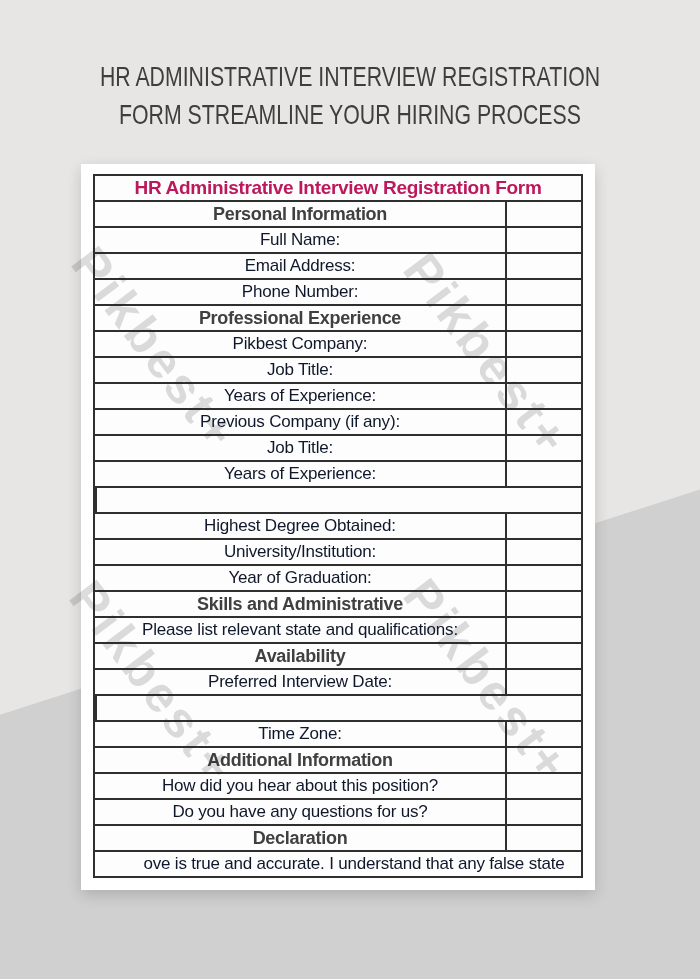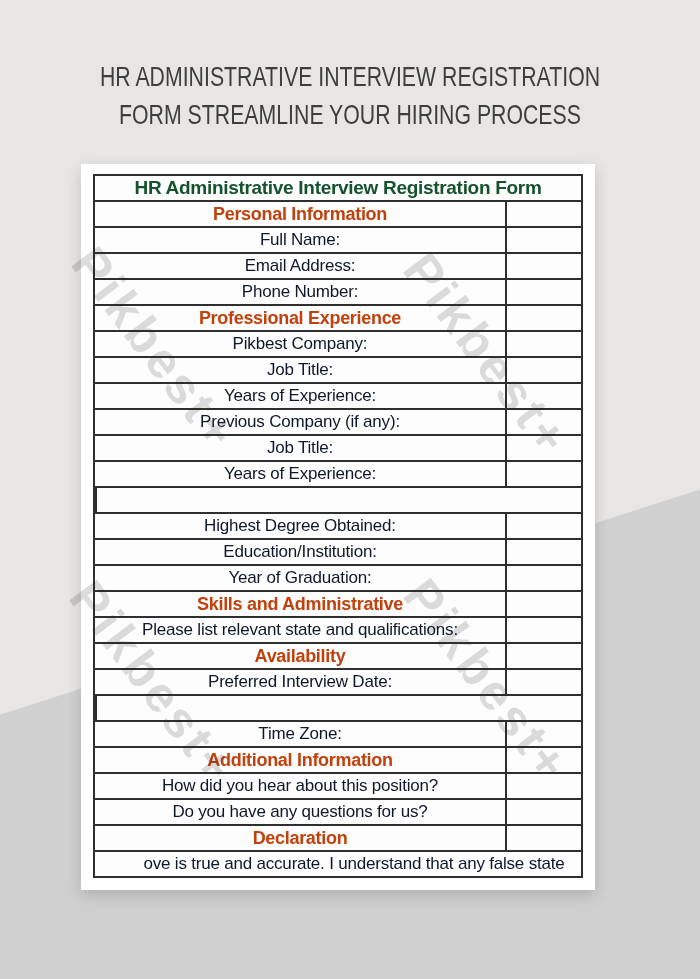--- a/index.html
+++ b/index.html
@@ -45,22 +45,22 @@
     background:#fdfdfd;
   }
   .frow{display:flex;height:24px;border-top:2px solid #2f2f2f;}
   .frow:first-child{border-top:none;}
   .fmain{
     flex:1;display:flex;align-items:center;justify-content:center;
     font-size:17px;color:#0f172a;letter-spacing:-0.2px;
     overflow:hidden;white-space:nowrap;
   }
   .faux{width:74px;border-left:2px solid #2f2f2f;}
-  .row-title .fmain{font-weight:bold;font-size:19px;color:#14532d;letter-spacing:-0.3px;}
-  .row-section .fmain{font-weight:bold;font-size:18px;color:#c2410c;letter-spacing:-0.3px;}
+  .row-title .fmain{font-weight:bold;font-size:19px;color:#be185d;letter-spacing:-0.3px;}
+  .row-section .fmain{font-weight:bold;font-size:18px;color:#404040;letter-spacing:-0.3px;}
   .row-note .fmain{justify-content:center;margin-left:32px;}
 </style>
 </head>
 <body>
 
 <div class="bg-lower"></div>
 
 <div class="page-title">
   <div class="title-line">HR ADMINISTRATIVE INTERVIEW REGISTRATION</div>
   <div class="title-line">FORM STREAMLINE YOUR HIRING PROCESS</div>
@@ -121,21 +121,21 @@
         <div class="faux"></div>
       </div>
       <div class="frow row-section">
         <div class="faux"></div>
       </div>
       <div class="frow row-field">
         <div class="fmain">Highest Degree Obtained:</div>
         <div class="faux"></div>
       </div>
       <div class="frow row-field">
-        <div class="fmain">Education/Institution:</div>
+        <div class="fmain">University/Institution:</div>
         <div class="faux"></div>
       </div>
       <div class="frow row-field">
         <div class="fmain">Year of Graduation:</div>
         <div class="faux"></div>
       </div>
       <div class="frow row-section">
         <div class="fmain">Skills and Administrative</div>
         <div class="faux"></div>
       </div>

